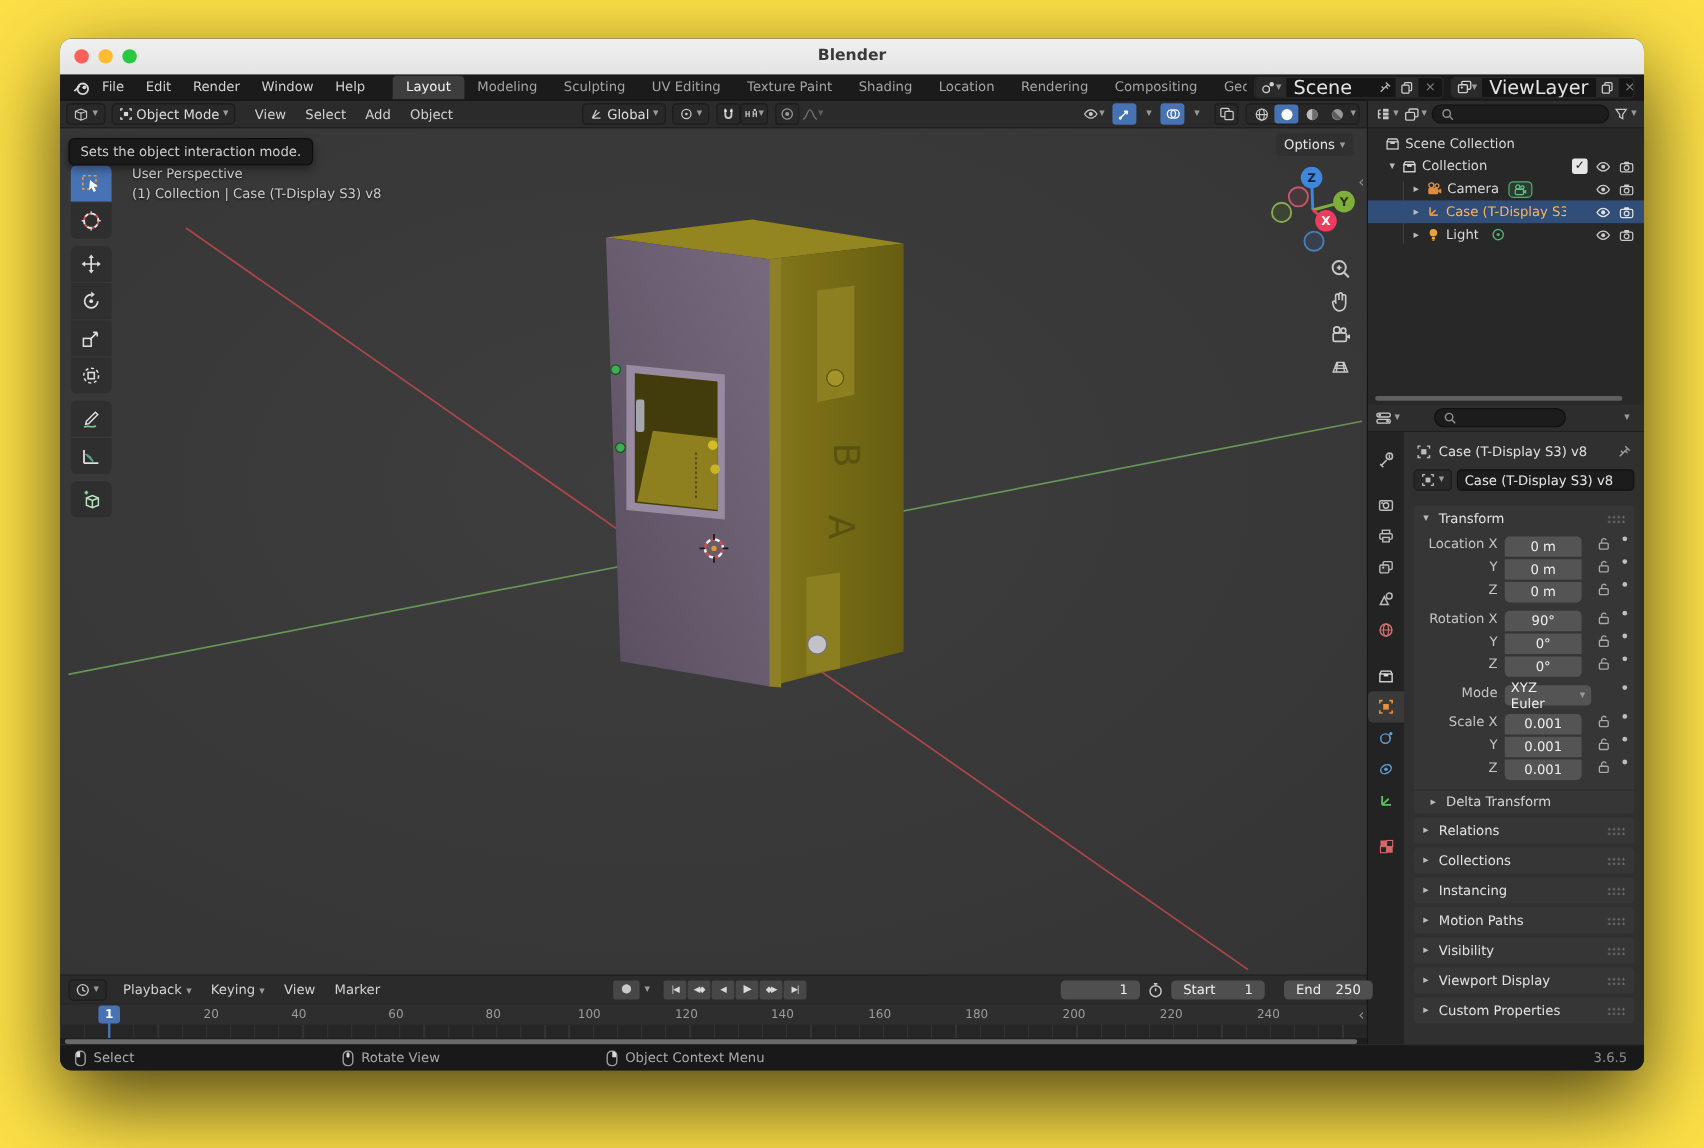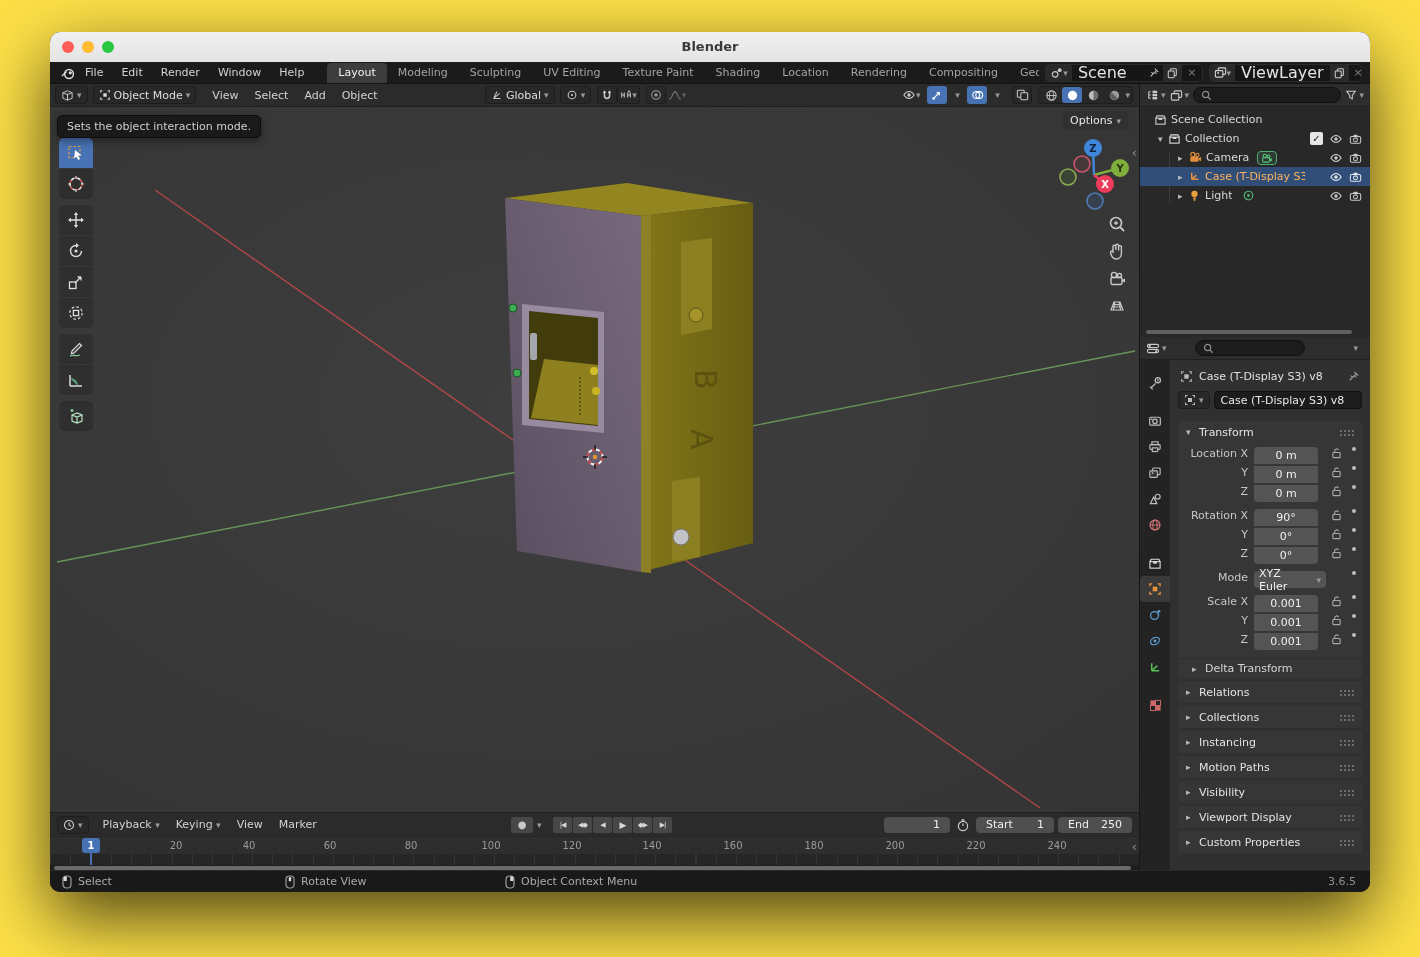--- a/index.html
+++ b/index.html
@@ -373,20 +373,24 @@
           <g>
             <circle cx="545" cy="350" r="7.5" fill="none" stroke="#d04c4c" stroke-width="2" stroke-dasharray="4 4"></circle>
             <circle cx="545" cy="350" r="7.5" fill="none" stroke="#f0f0f0" stroke-width="2" stroke-dasharray="4 4" stroke-dashoffset="4"></circle>
             <path d="M545 338 v5 M545 357 v5 M533 350 h5 M552 350 h5" stroke="#1a1a1a" stroke-width="1.4"></path>
             <circle cx="545" cy="350" r="2.2" fill="#e8962e"></circle>
           </g>
         </svg>
 
         <div class="vp-tip">Sets the object interaction mode.</div>
 
+        <div class="vp-text">
+          <div>User Perspective</div>
+          <div class="l2">(1) Collection | Case (T-Display S3) v8</div>
+        </div>
 
         <div class="vtoolbar">
           <div class="vtool active">
             <svg width="18" height="18" viewBox="0 0 18 18">
                   <rect x="2" y="2.5" width="11" height="11" fill="none" stroke="#e3a141" stroke-width="1.2" stroke-dasharray="2.5 2"></rect>
                   <path d="M8 6 L14.5 11.2 L11.2 11.6 L13 15 L11.2 15.9 L9.4 12.4 L7.2 14.6 Z" fill="#fff"></path>
                 </svg>
           </div>
           <div class="vtool grp-end">
             <svg width="18" height="18" viewBox="0 0 18 18">
@@ -523,21 +527,21 @@
             <span style="margin-left:6px">
               <svg width="14" height="14" viewBox="0 0 14 14">
                     <circle cx="7" cy="8" r="4.6" fill="none" stroke="#c9c9c9" stroke-width="1.2"></circle>
                     <path d="M7 5.5 V8 M5.5 1.8 h3 M7 1.8 V3" stroke="#c9c9c9" stroke-width="1.2"></path>
                   </svg>
             </span>
             <span class="framefld" style="width:78px;margin-left:6px;justify-content:space-between">
               <span>Start</span>
               <span>1</span>
             </span>
-            <span class="framefld" style="width:74px;margin-left:4px;justify-content:space-between">
+            <span class="framefld" style="width:74px;margin-left:16px;justify-content:space-between">
               <span>End</span>
               <span>250</span>
             </span>
           </div>
         </div>
         <div class="tl-ruler">
           <span class="rnum" style="left:126px">20</span>
           <span class="rnum" style="left:199px">40</span>
           <span class="rnum" style="left:280px">60</span>
           <span class="rnum" style="left:361px">80</span>

